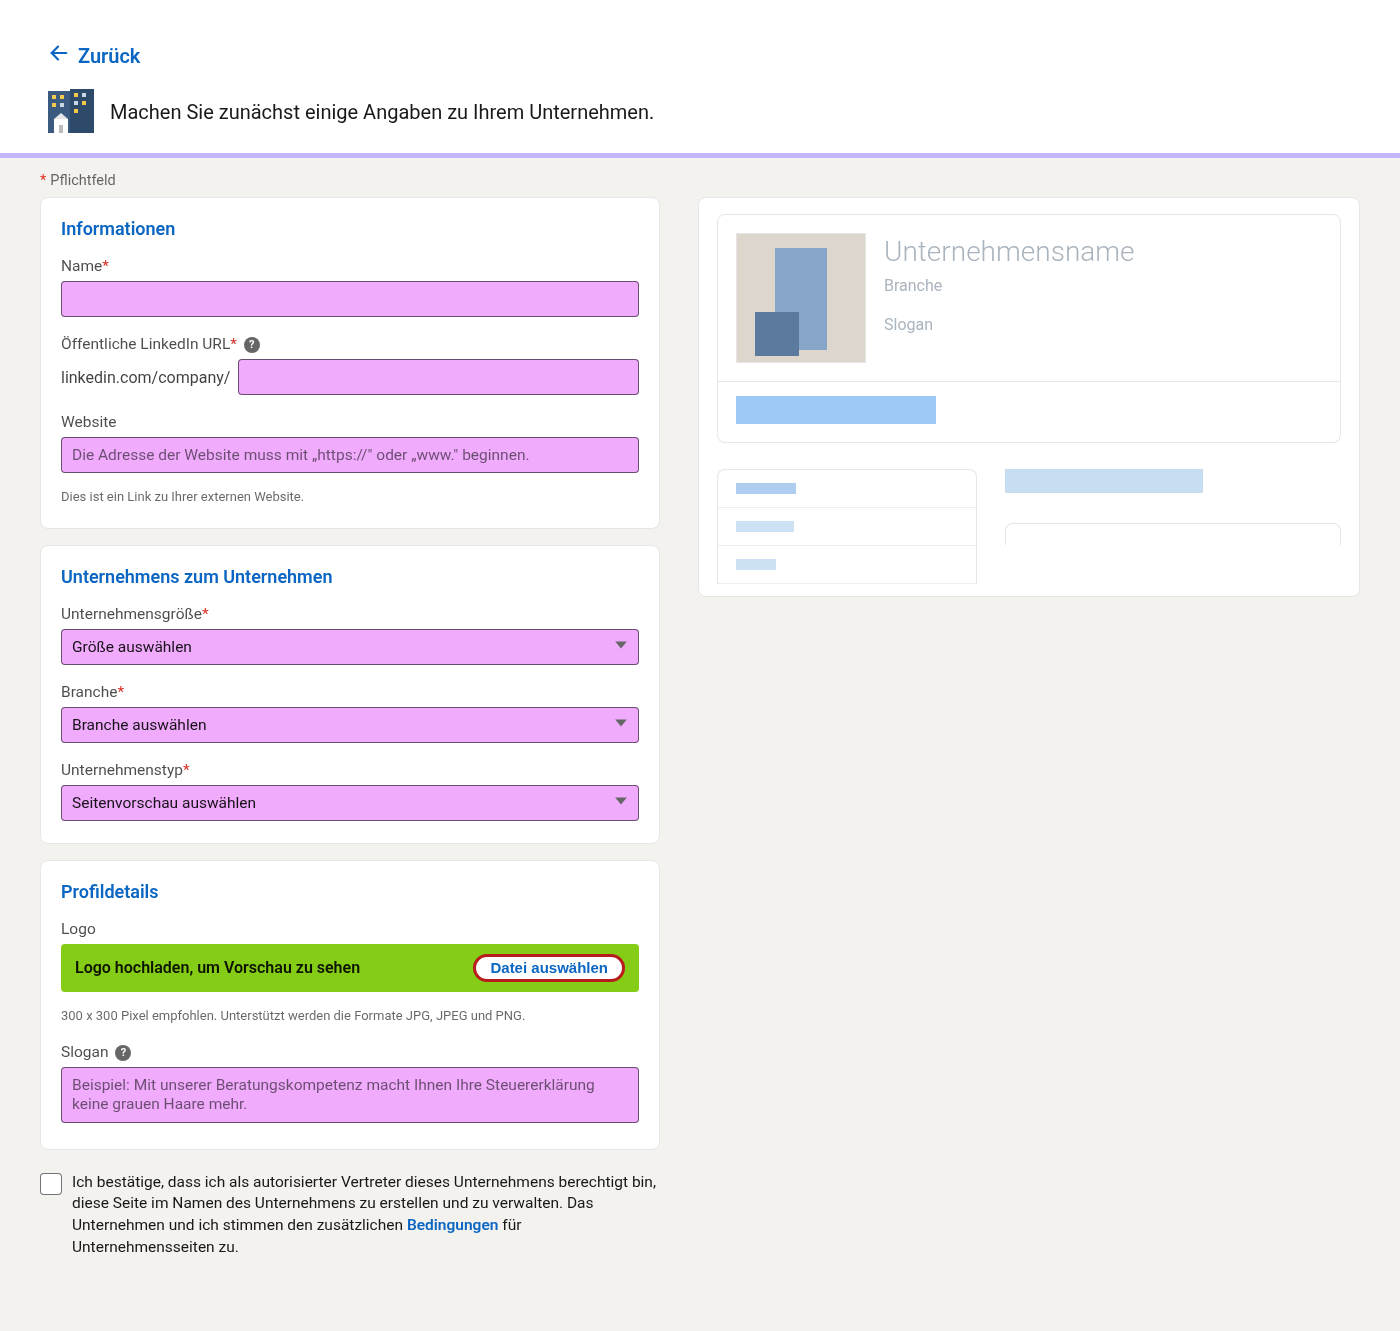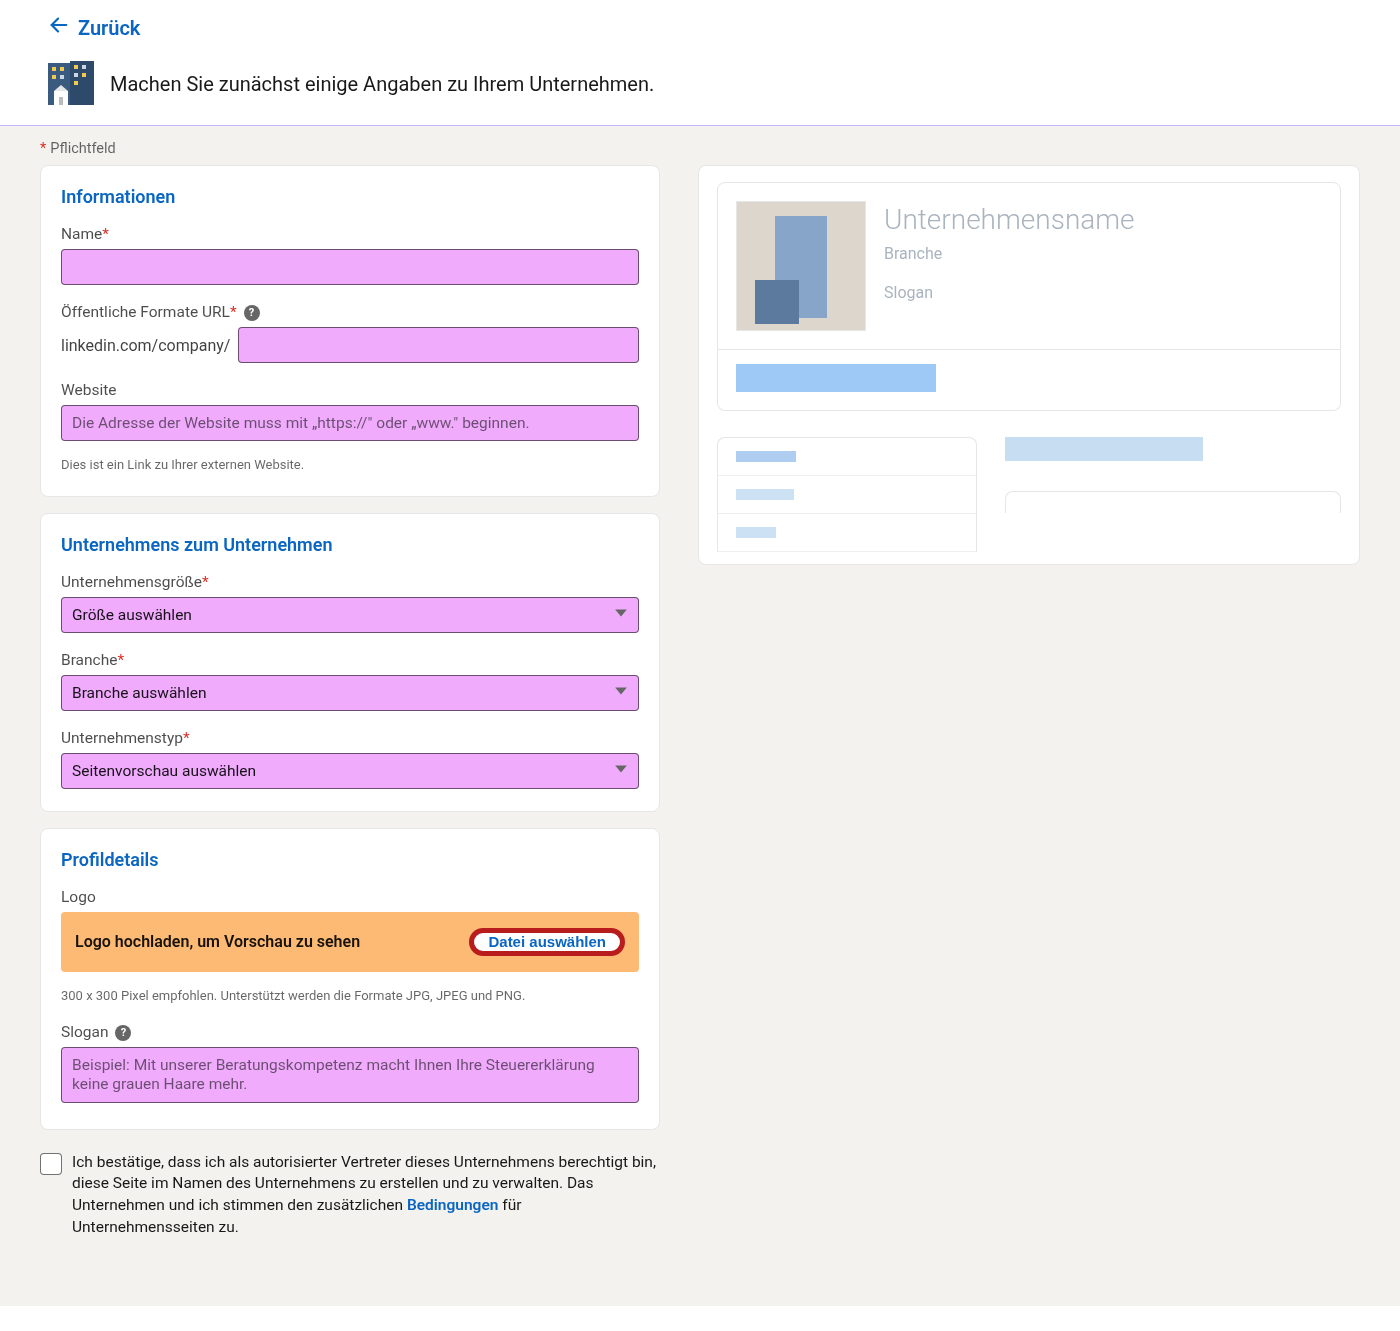--- a/index.html
+++ b/index.html
@@ -1,19 +1,19 @@
 <!DOCTYPE html>
 <html><head>
   <meta charset="utf-8">
   <style>
     * { box-sizing: border-box; margin: 0; padding: 0; }
     html, body { width: 1400px; font-family: -apple-system, BlinkMacSystemFont, "Segoe UI", Roboto, Helvetica, Arial, sans-serif; background: #fff; color: rgba(0,0,0,.9); }
 
     
-    .hdr { width: 1400px; padding: 14px 48px 18px 48px; border-bottom: 1px solid #c4b5fd; }
+    .hdr { width: 1400px; padding: 14px 48px 18px 48px; border-bottom: 5px solid #c4b5fd; margin-top: 28px; }
     .back { display: inline-flex; align-items: center; gap: 8px; color: #0a66c2; font-weight: 600; font-size: 20px; cursor: pointer; }
     .back svg { width: 22px; height: 22px; stroke: #0a66c2; }
     .title-row { display: flex; align-items: center; gap: 16px; margin-top: 20px; }
     .title-icon { width: 46px; height: 46px; }
     .title-text { font-size: 20px; font-weight: 400; color: rgba(0,0,0,.9); }
 
     
     .body { background: #f3f2ef; padding: 14px 40px 40px 40px; min-height: 1180px; }
     .req-note { font-size: 14.5px; color: rgba(0,0,0,.6); margin-bottom: 8px; }
     .req-note .star { color: #d93025; margin-right: 4px; }
@@ -43,23 +43,23 @@
     .url-prefix { font-size: 16px; color: rgba(0,0,0,.75); flex-shrink: 0; }
     .url-input { flex: 1; }
 
     .hint { font-size: 13px; color: rgba(0,0,0,.6); margin-top: 16px; line-height: 1.3; }
 
     .select { position: relative; display: flex; align-items: center; cursor: pointer; }
     .select-val { flex: 1; color: rgba(0,0,0,.9); }
     .select svg { width: 14px; height: 14px; }
 
     
-    .logo-bar { background: #fdba74; border-radius: 4px; height: 60px; display: flex; align-items: center; justify-content: space-between; padding: 4px 14px; }
+    .logo-bar { background: #84cc16; border-radius: 4px; height: 48px; display: flex; align-items: center; justify-content: space-between; padding: 4px 14px; }
     .logo-txt { font-size: 16px; font-weight: 600; }
-    .file-btn { border: 5px solid #b91c1c; color: #0a66c2; background: #fff; border-radius: 18px; height: 28px; padding: 0 14px; font-size: 15px; font-weight: 600; cursor: pointer; }
+    .file-btn { border: 3px solid #b91c1c; color: #0a66c2; background: #fff; border-radius: 18px; height: 28px; padding: 0 14px; font-size: 15px; font-weight: 600; cursor: pointer; }
 
     
     .confirm { display: flex; gap: 10px; margin-top: 22px; max-width: 640px; }
     .chk { width: 22px; height: 22px; border: 1px solid rgba(0,0,0,.55); border-radius: 4px; flex-shrink: 0; margin-top: 1px; background: #fff; cursor: pointer; }
     .confirm-text { font-size: 15.5px; line-height: 1.4; color: rgba(0,0,0,.9); }
     .confirm-text .link { color: #0a66c2; font-weight: 600; cursor: pointer; }
 
     
     .pv-card { background: #fff; border: 1px solid #e6e6e6; border-radius: 8px; padding: 16px 18px 12px 18px; }
     .pv-title { font-size: 16.5px; font-weight: 600; margin-bottom: 14px; display: flex; align-items: center; gap: 6px; }
@@ -133,21 +133,21 @@
       <div class="card">
         <h3>Informationen</h3>
 
         <div class="fld">
           <label class="lbl"><span>Name</span><span class="star">*</span></label>
           <input type="text" class="name-input" style="">
         </div>
 
         <div class="fld">
           <label class="lbl">
-            <span>Öffentliche Formate URL</span><span class="star">*</span>
+            <span>Öffentliche LinkedIn URL</span><span class="star">*</span>
             <span class="help-icon">?</span>
           </label>
           <div class="url-row">
             <span class="url-prefix">linkedin.com/company/</span>
             <input type="text" class="url-input" style="">
           </div>
         </div>
 
         <div class="fld">
           <label class="lbl">Website</label>

